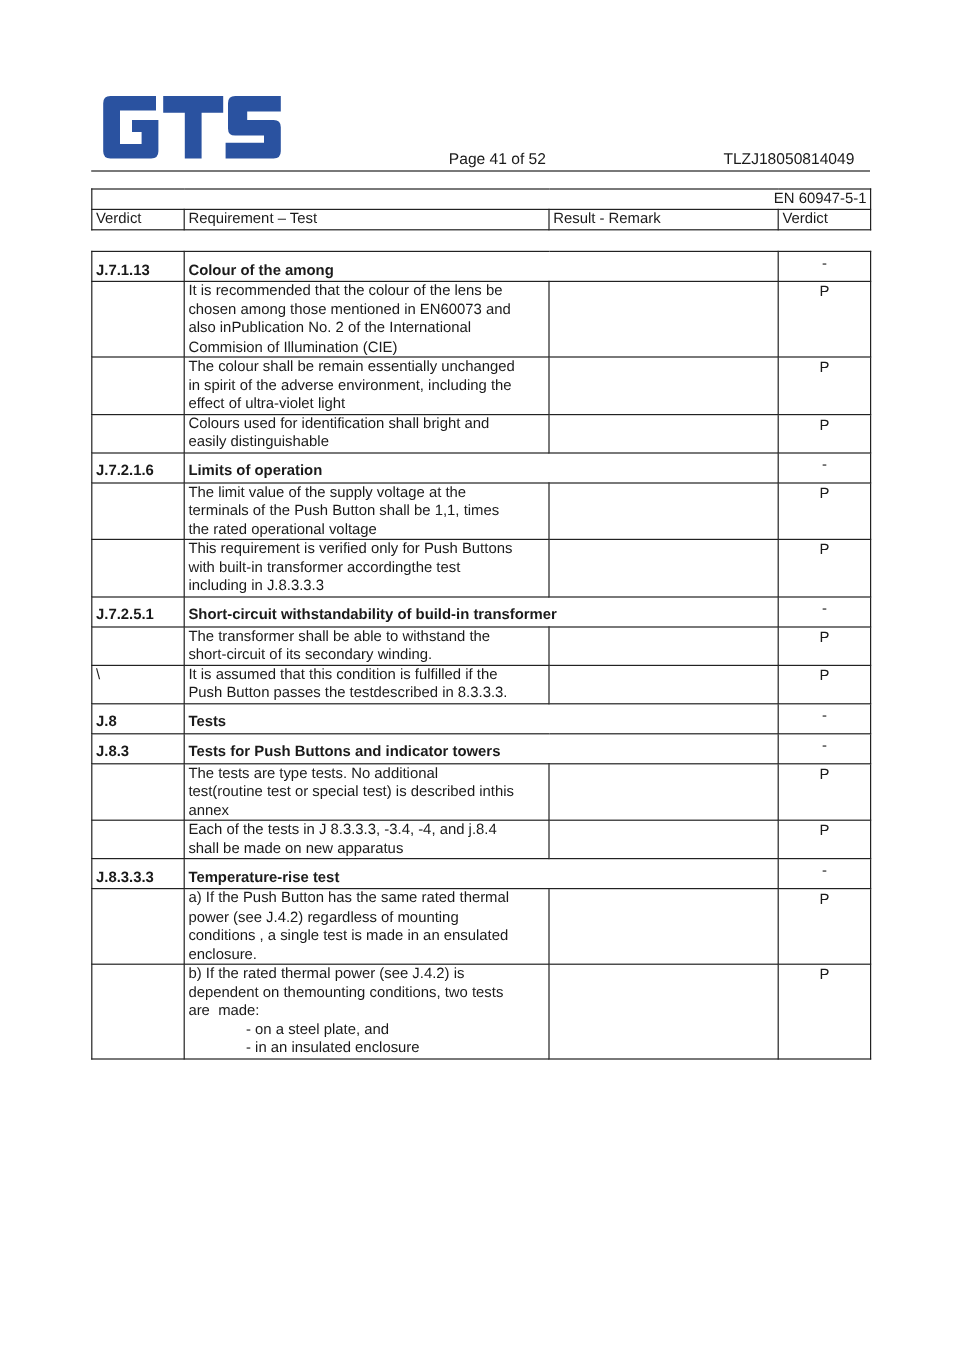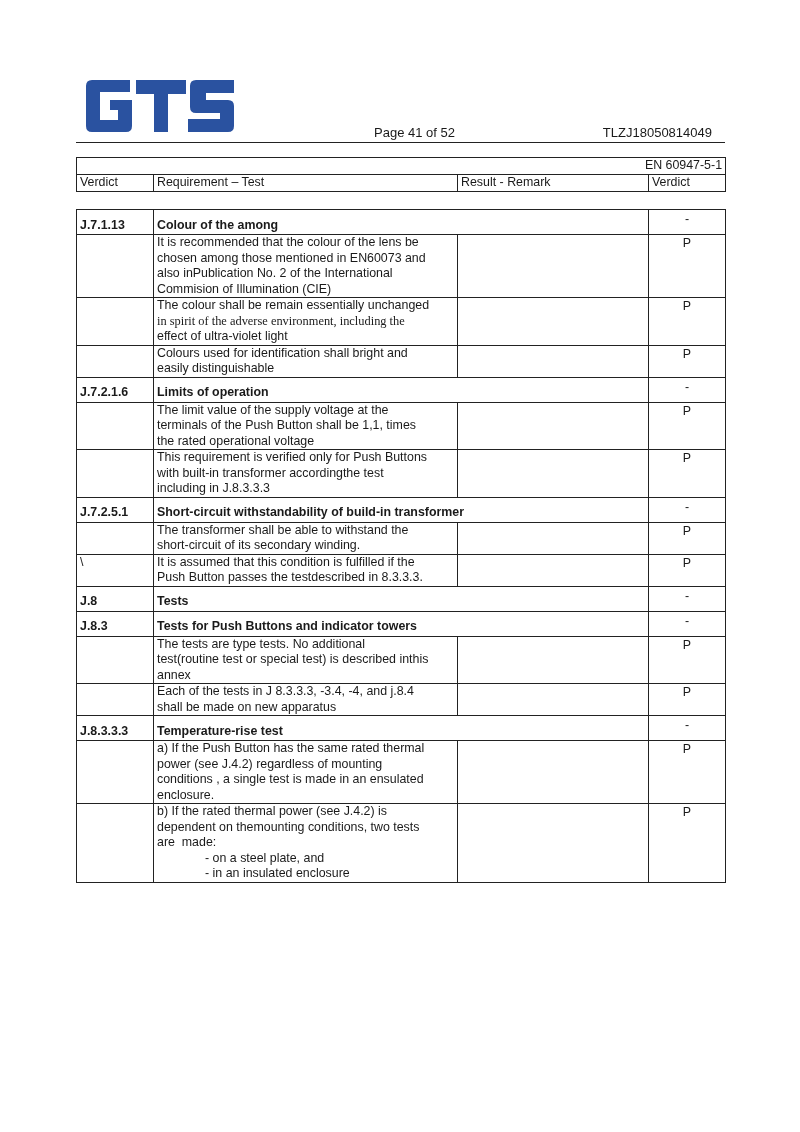--- a/index.html
+++ b/index.html
@@ -83,21 +83,21 @@
         <td class="verdict">-</td>
       </tr>
       <tr>
         <td></td>
         <td class="req"><span style="display: block;">It is recommended that the colour of the lens be</span><span style="display: block;">chosen among those mentioned in EN60073 and</span><span style="display: block;">also inPublication No. 2 of the International</span><span style="display: block;">Commision of Illumination (CIE)</span></td>
         <td></td>
         <td class="verdict">P</td>
       </tr>
       <tr>
         <td></td>
-        <td class="req"><span style="display: block;">The colour shall be remain essentially unchanged</span><span style="display: block; font-family: Liberation Serif, serif;">in spirit of the adverse environment, including the</span><span style="display: block;">effect of ultra-violet light</span></td>
+        <td class="req"><span style="display: block;">The colour shall be remain essentially unchanged</span><span style="display: block;">in spirit of the adverse environment, including the</span><span style="display: block;">effect of ultra-violet light</span></td>
         <td></td>
         <td class="verdict">P</td>
       </tr>
       <tr>
         <td></td>
         <td class="req"><span style="display: block;">Colours used for identification shall bright and</span><span style="display: block;">easily distinguishable</span></td>
         <td></td>
         <td class="verdict">P</td>
       </tr>
       <tr class="sec-row">

